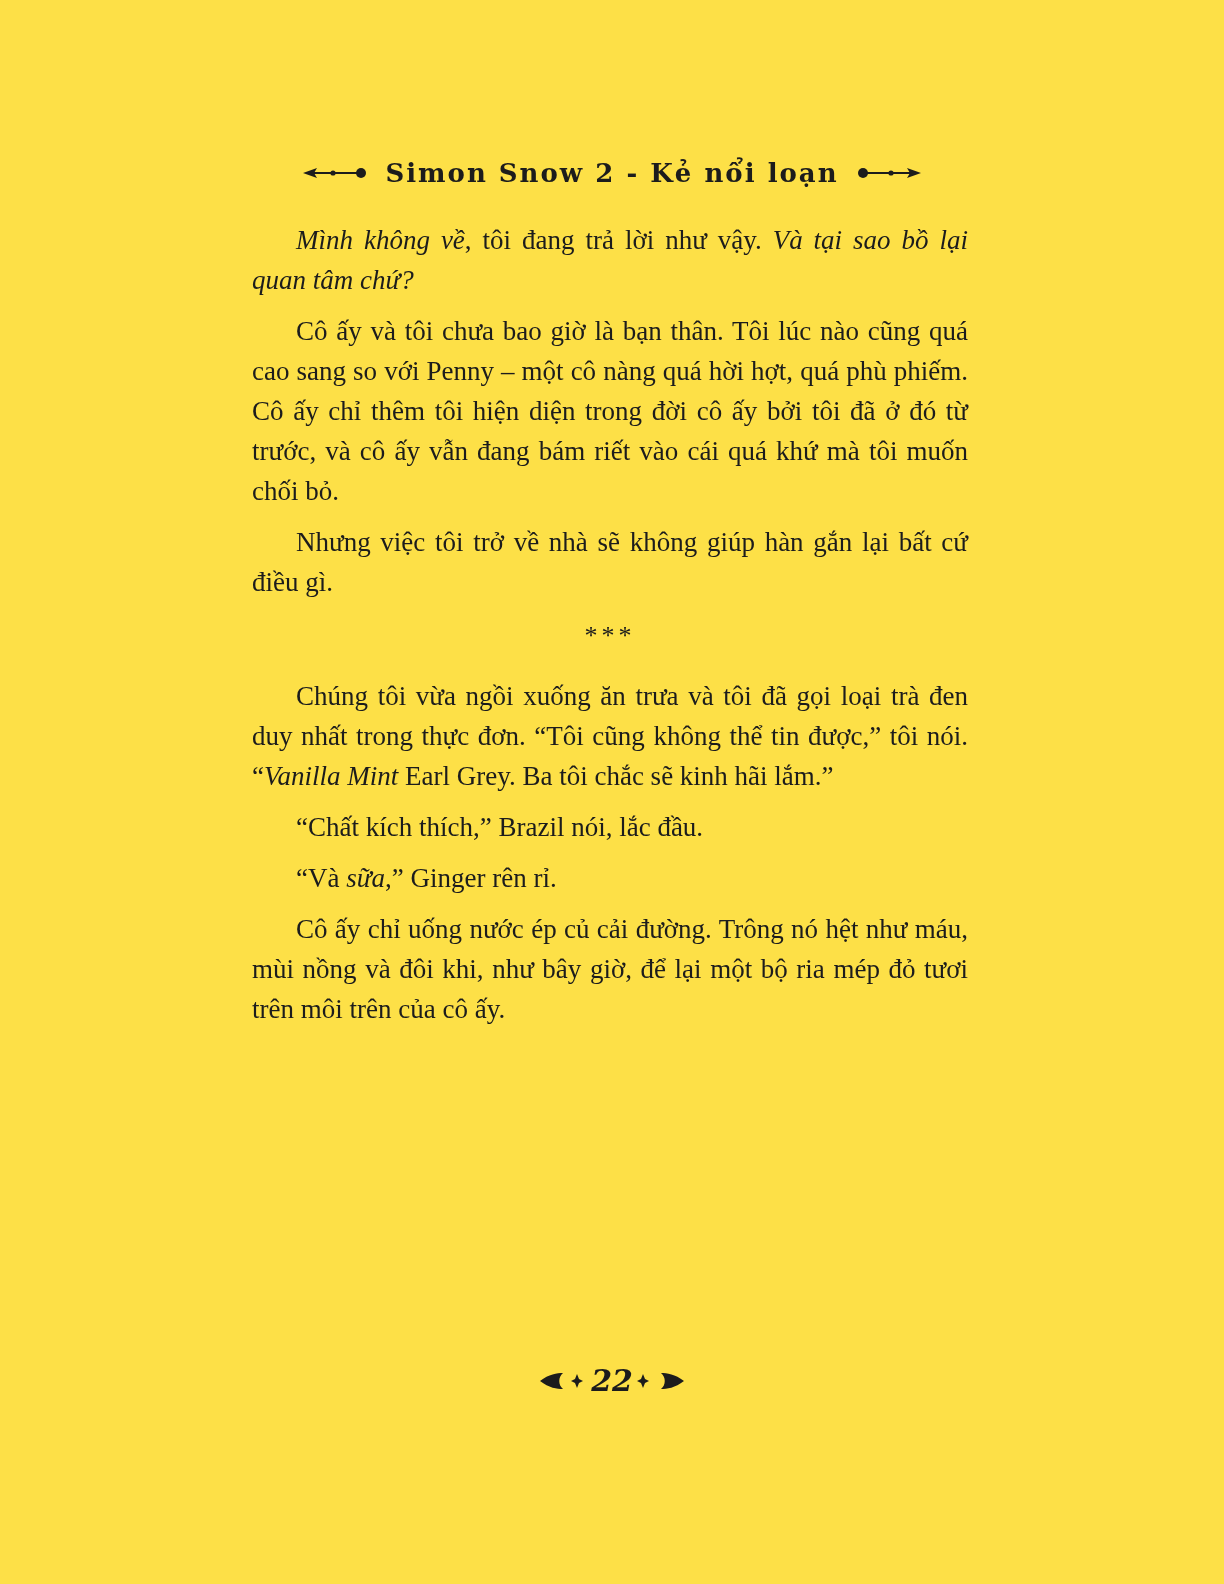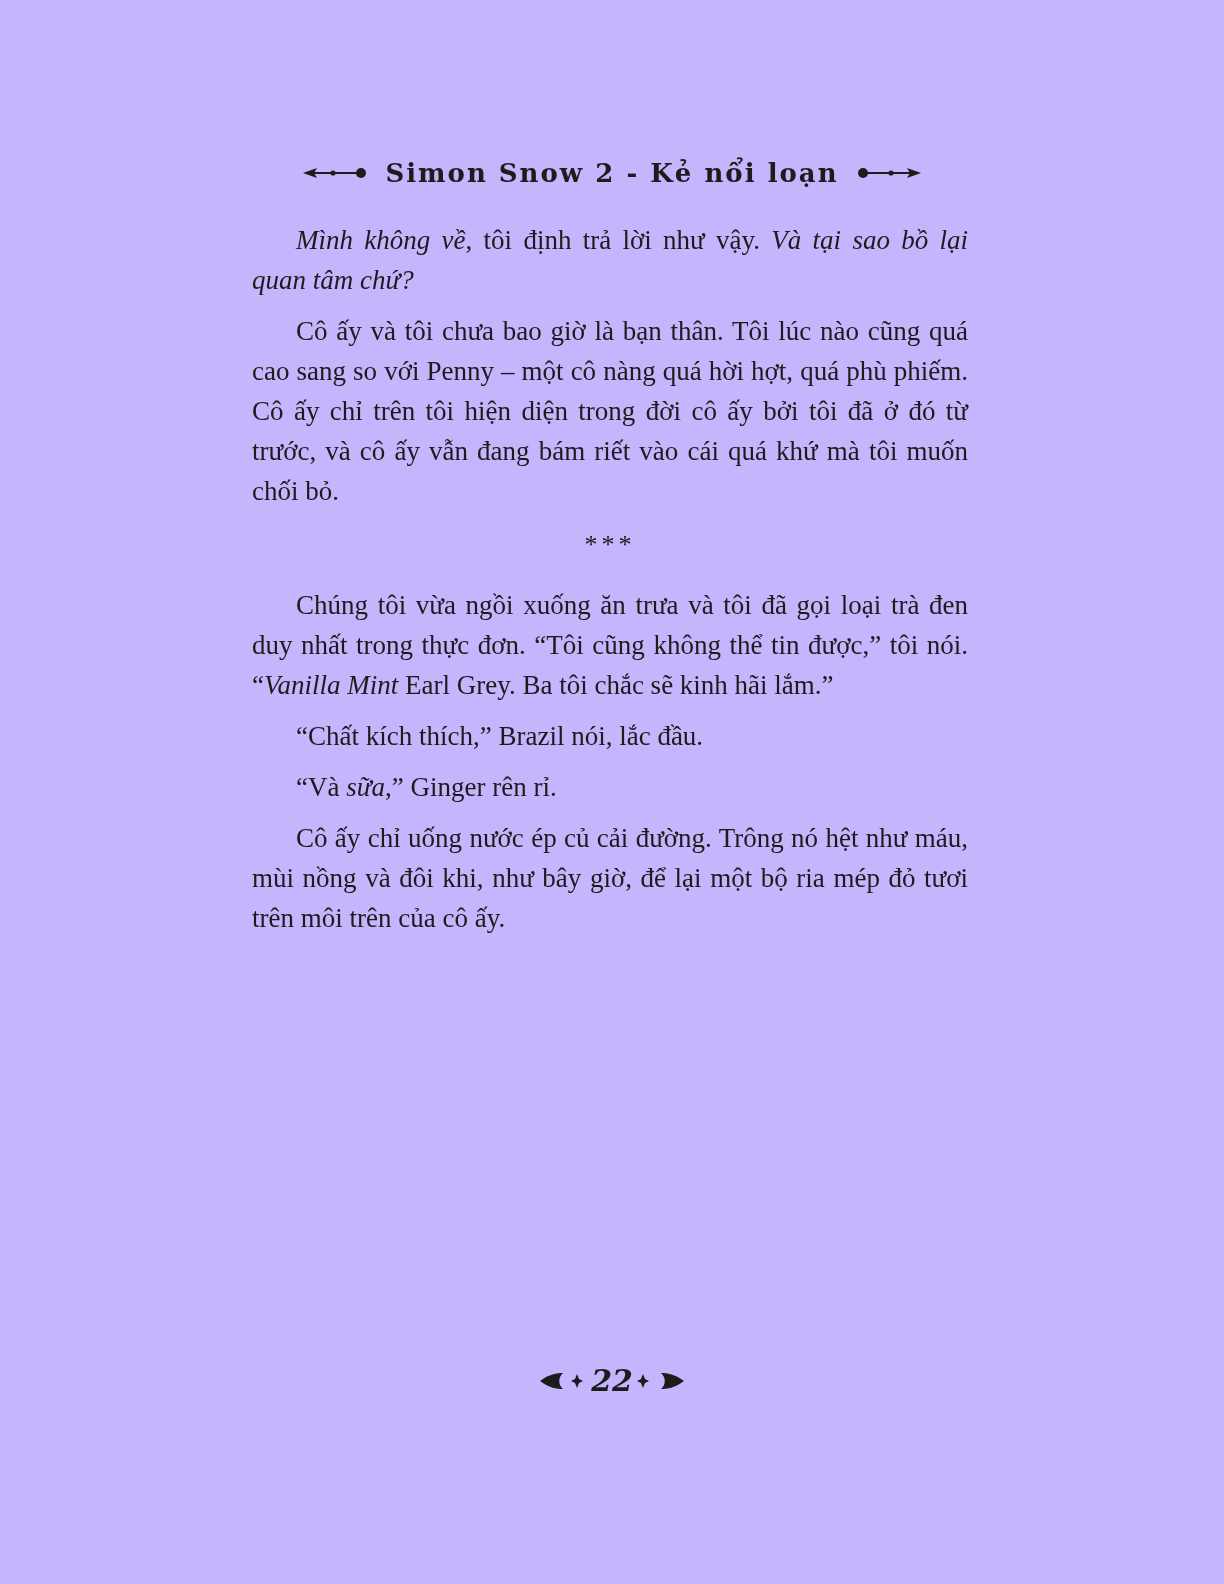--- a/index.html
+++ b/index.html
@@ -77,21 +77,21 @@
     font-family: "DejaVu Serif", serif;
     font-size: 30px;
     font-style: italic;
     font-weight: 700;
     line-height: 1;
   }
 </style>
 </head>
 <body>
 
-<div class="page" style="background: #c4b5fd; color: rgb(28, 28, 28);">
+<div class="page" style="background: #fde047; color: rgb(28, 28, 28);">
 
   <div class="running-head">
     <span class="ornament">
       <svg width="66" height="14" viewBox="0 0 66 14" aria-hidden="true">
         <line x1="4" y1="7" x2="58" y2="7" stroke="#1c1c1c" stroke-width="2"></line>
         <polygon points="0,7 14,2 11,7 14,12" fill="#1c1c1c"></polygon>
         <circle cx="30" cy="7" r="2.6" fill="#1c1c1c"></circle>
         <circle cx="58" cy="7" r="5" fill="#1c1c1c"></circle>
       </svg>
     </span>
@@ -100,22 +100,23 @@
       <svg width="66" height="14" viewBox="0 0 66 14" aria-hidden="true">
         <line x1="8" y1="7" x2="62" y2="7" stroke="#1c1c1c" stroke-width="2"></line>
         <polygon points="66,7 52,2 55,7 52,12" fill="#1c1c1c"></polygon>
         <circle cx="36" cy="7" r="2.6" fill="#1c1c1c"></circle>
         <circle cx="8" cy="7" r="5" fill="#1c1c1c"></circle>
       </svg>
     </span>
   </div>
 
   <div class="page-body">
-      <p><em>Mình không về</em><span>, tôi định trả lời như vậy. </span><em>Và tại sao bồ lại quan tâm chứ?</em></p>
-      <p><span>Cô ấy và tôi chưa bao giờ là bạn thân. Tôi lúc nào cũng quá cao sang so với Penny – một cô nàng quá hời hợt, quá phù phiếm. Cô ấy chỉ trên tôi hiện diện trong đời cô ấy bởi tôi đã ở đó từ trước, và cô ấy vẫn đang bám riết vào cái quá khứ mà tôi muốn chối bỏ.</span></p>
+      <p><em>Mình không về</em><span>, tôi đang trả lời như vậy. </span><em>Và tại sao bồ lại quan tâm chứ?</em></p>
+      <p><span>Cô ấy và tôi chưa bao giờ là bạn thân. Tôi lúc nào cũng quá cao sang so với Penny – một cô nàng quá hời hợt, quá phù phiếm. Cô ấy chỉ thêm tôi hiện diện trong đời cô ấy bởi tôi đã ở đó từ trước, và cô ấy vẫn đang bám riết vào cái quá khứ mà tôi muốn chối bỏ.</span></p>
+      <p><span>Nhưng việc tôi trở về nhà sẽ không giúp hàn gắn lại bất cứ điều gì.</span></p>
       <p class="separator"><span>***</span></p>
       <p><span>Chúng tôi vừa ngồi xuống ăn trưa và tôi đã gọi loại trà đen duy nhất trong thực đơn. “Tôi cũng không thể tin được,” tôi nói. “</span><em>Vanilla Mint</em><span> Earl Grey. Ba tôi chắc sẽ kinh hãi lắm.”</span></p>
       <p><span>“Chất kích thích,” Brazil nói, lắc đầu.</span></p>
       <p><span>“Và </span><em>sữa</em><span>,” Ginger rên rỉ.</span></p>
       <p><span>Cô ấy chỉ uống nước ép củ cải đường. Trông nó hệt như máu, mùi nồng và đôi khi, như bây giờ, để lại một bộ ria mép đỏ tươi trên môi trên của cô ấy.</span></p>
     </div>
 
   <div class="page-footer">
     <span class="ornament">
       <svg width="52" height="22" viewBox="0 0 52 22" aria-hidden="true">

